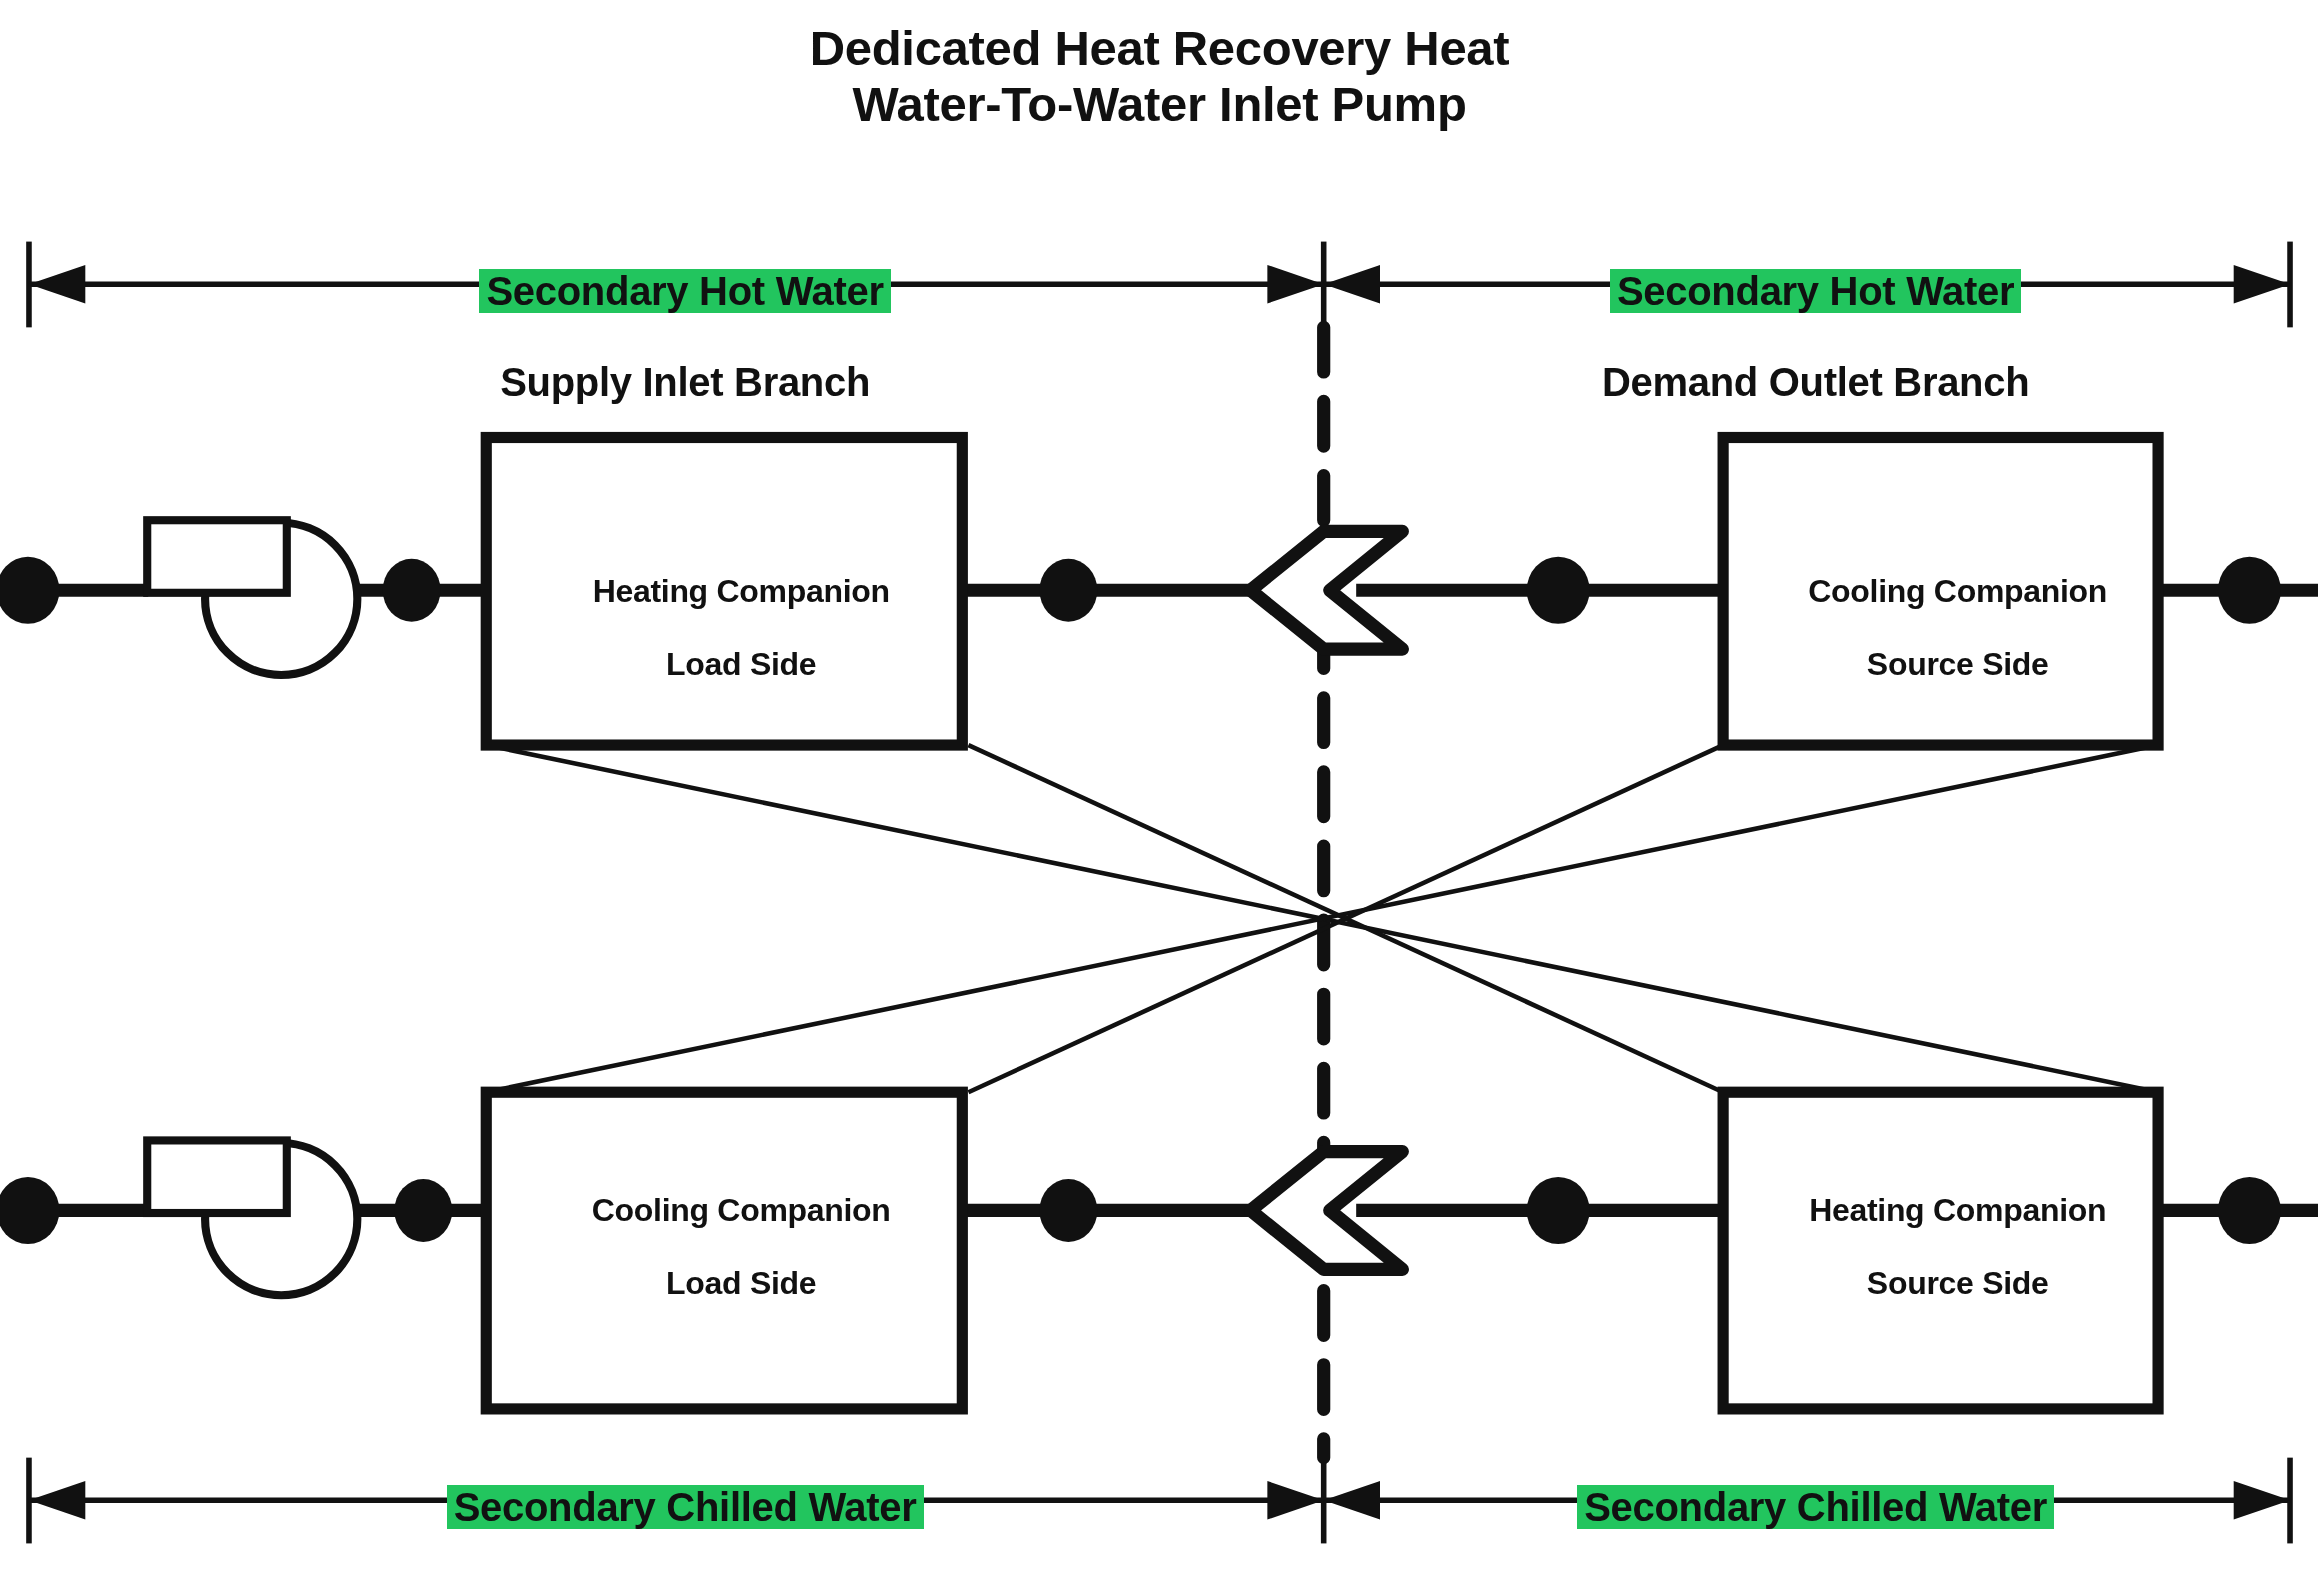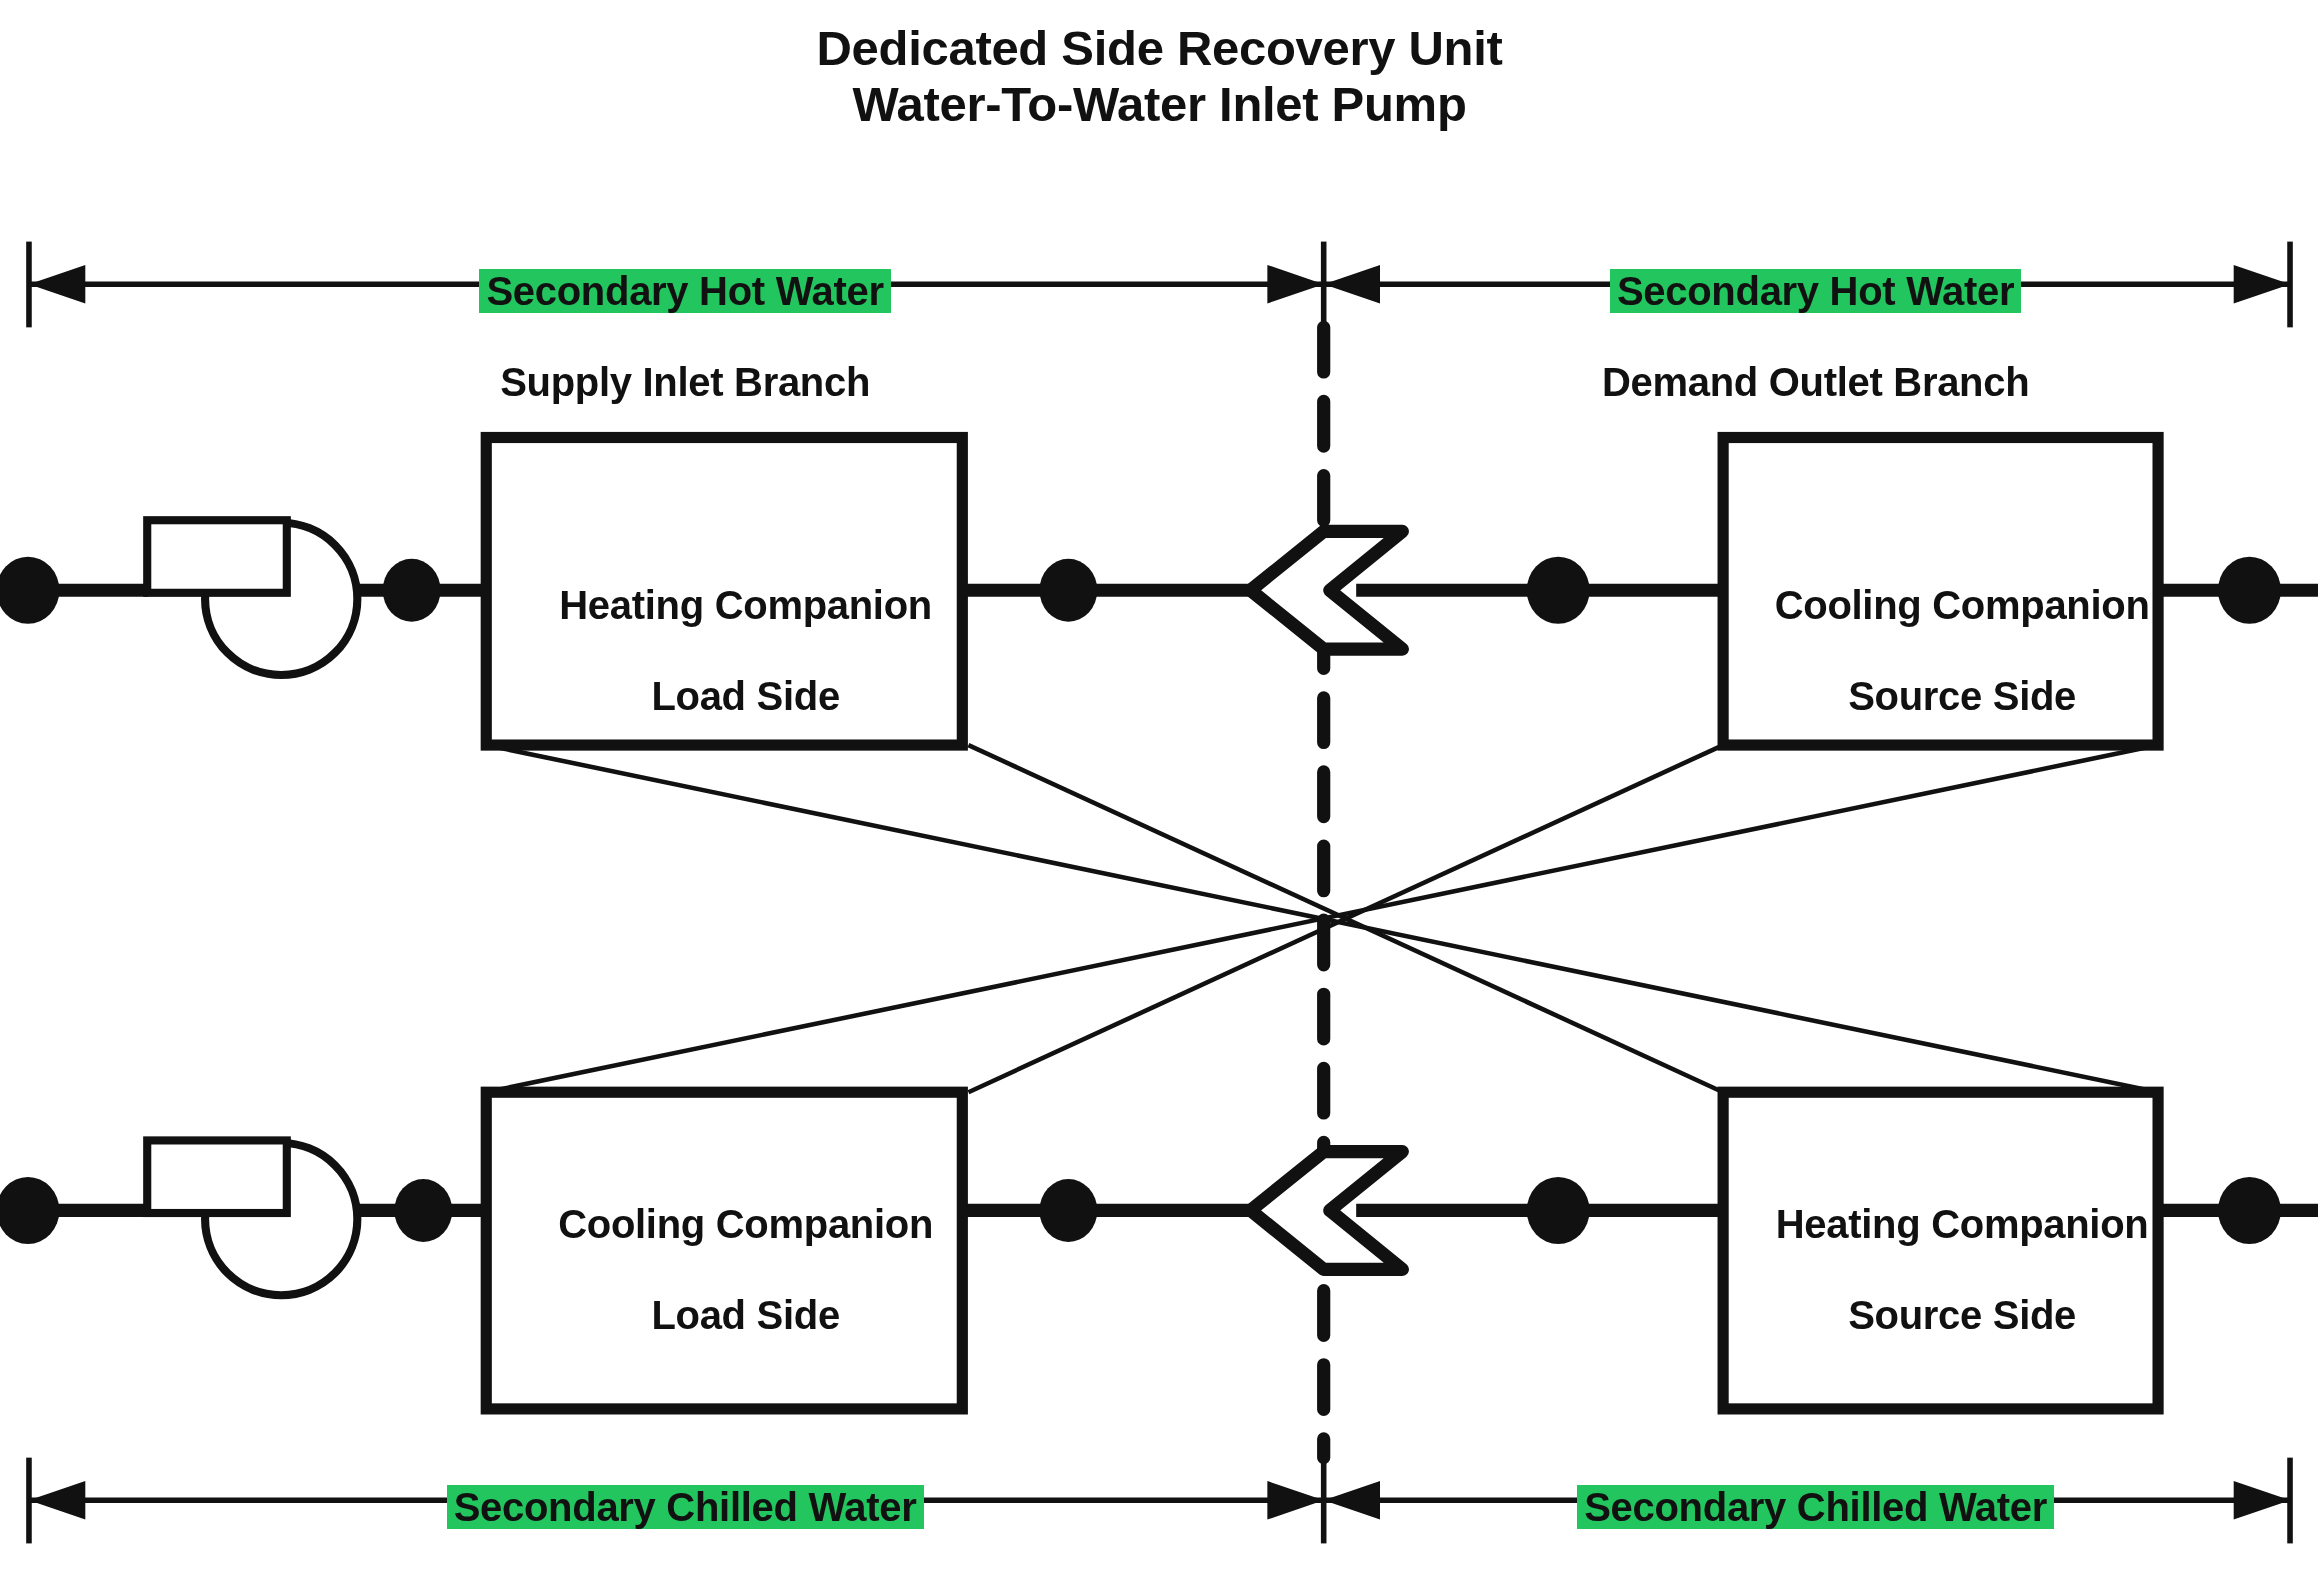--- a/index.html
+++ b/index.html
@@ -40,21 +40,21 @@
   .title {
     font-size: 49px;
     width: 2319px;
     left: 0;
     top: 21px;
   }
   .dim-label {
     font-size: 40px;
   }
   .box-label {
-    font-size: 40px;
+    font-size: 32px;
   }
   .bg-pad {
     background: #22c55e;
     padding: 0 7px;
   }
 </style>
 </head>
 <body>
 
 <div id="diagram-root">
@@ -166,21 +166,21 @@
     </g>
 
     <ellipse cx="3070" cy="2385" rx="62" ry="66" fill="#111111"></ellipse>
 
     <rect x="3395" y="2152" width="857" height="624" fill="#ffffff" stroke="#111111" stroke-width="22"></rect>
 
     <ellipse cx="4432" cy="2385" rx="62" ry="66" fill="#111111"></ellipse>
 
   </svg>
 
-  <div class="t title"><span>Dedicated Side Recovery Unit</span><br><span>Water-To-Water Inlet Pump</span></div>
+  <div class="t title"><span>Dedicated Heat Recovery Heat</span><br><span>Water-To-Water Inlet Pump</span></div>
 
   <div class="t dim-label" style="left:274px; top:223px; width:779px;">
     <span class="bg-pad">Secondary Hot Water</span><br>
     <span>Supply Inlet Branch</span>
   </div>
 
   <div class="t dim-label" style="left:1416px; top:223px; width:756px;">
     <span class="bg-pad">Secondary Hot Water</span><br>
     <span>Demand Outlet Branch</span>
   </div>

